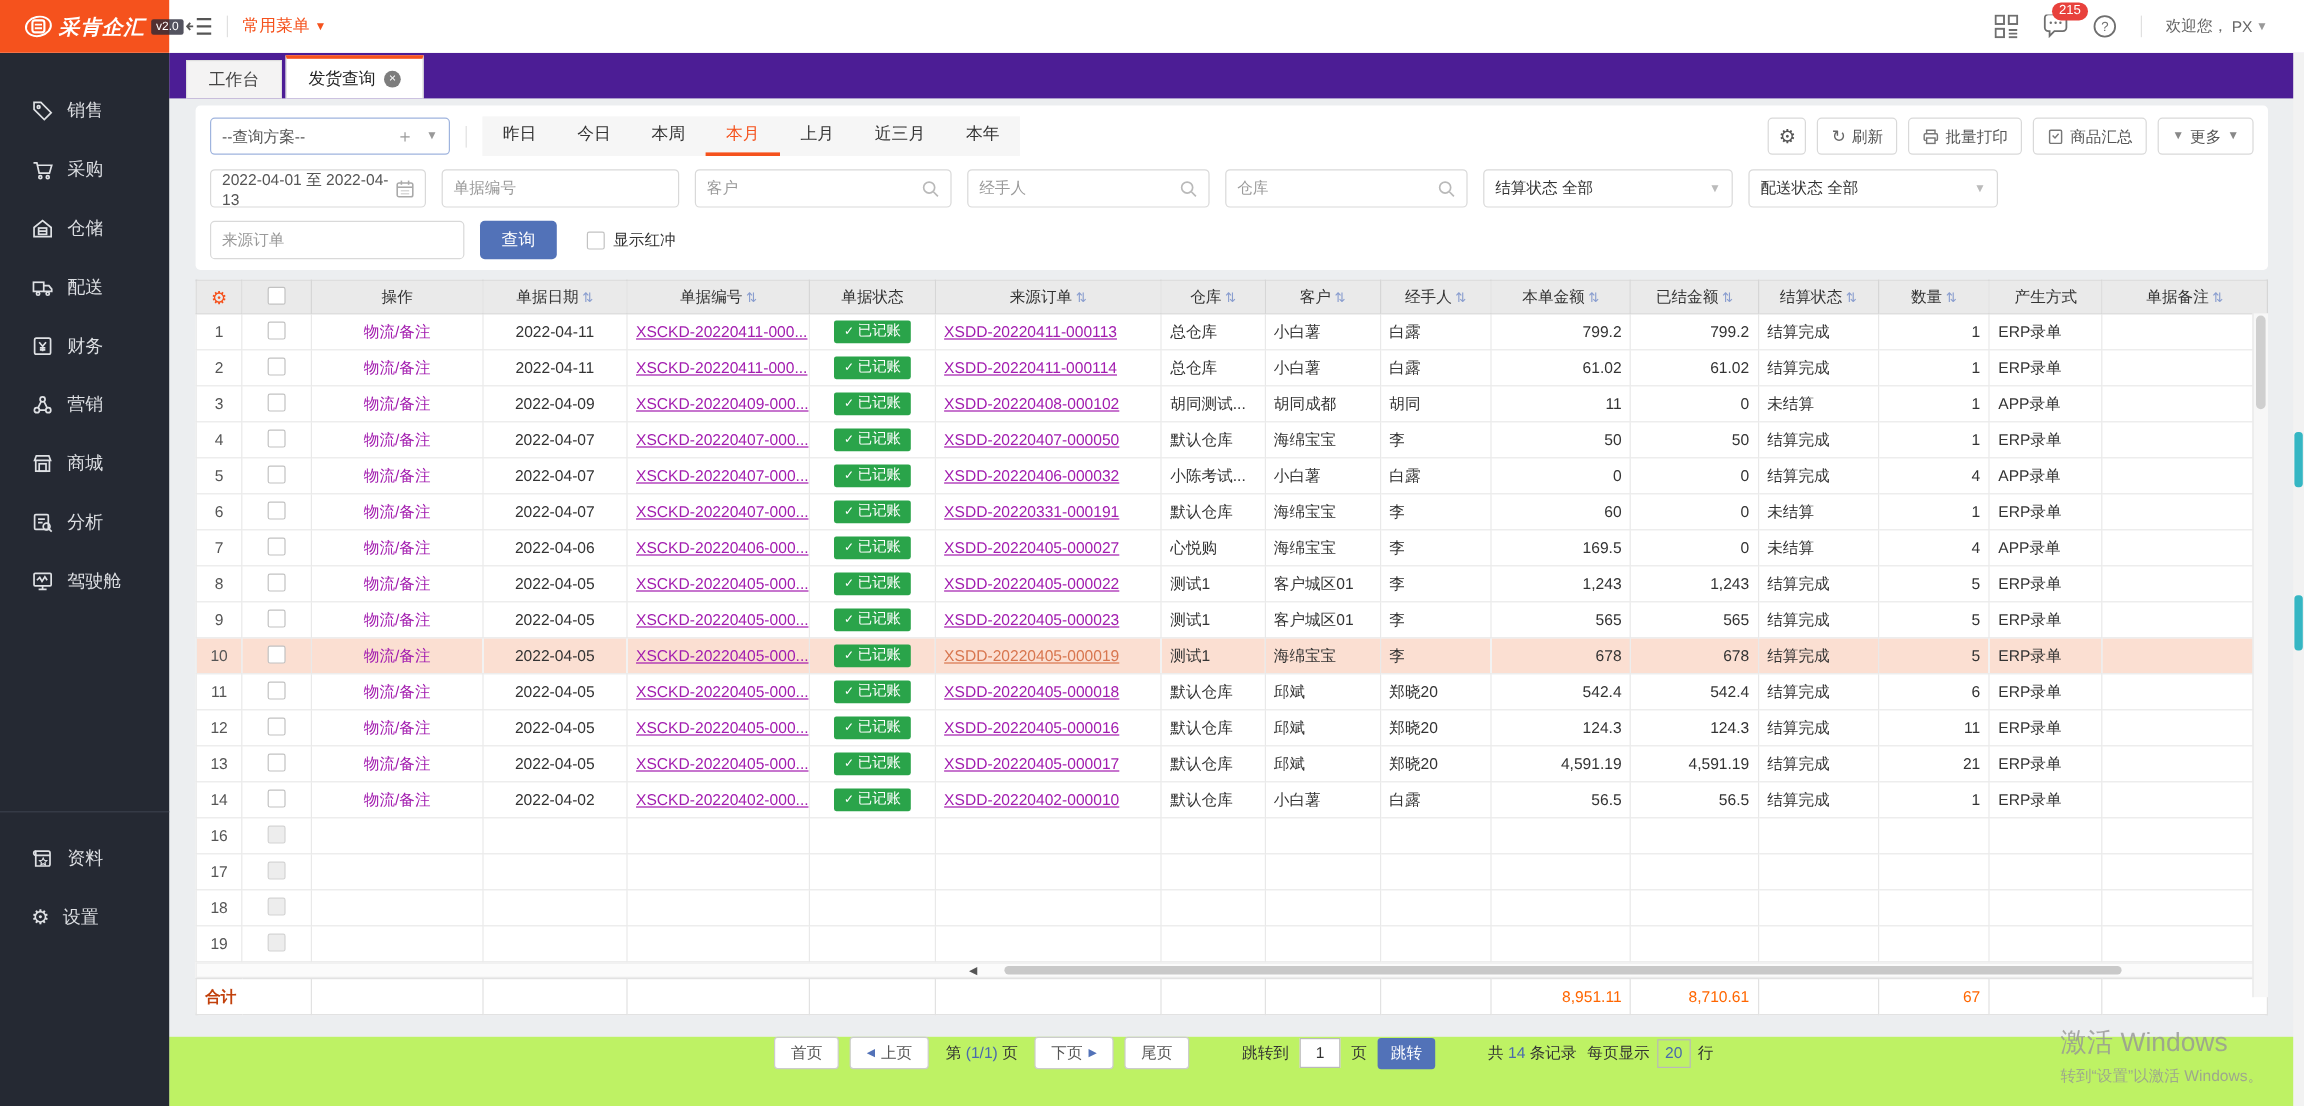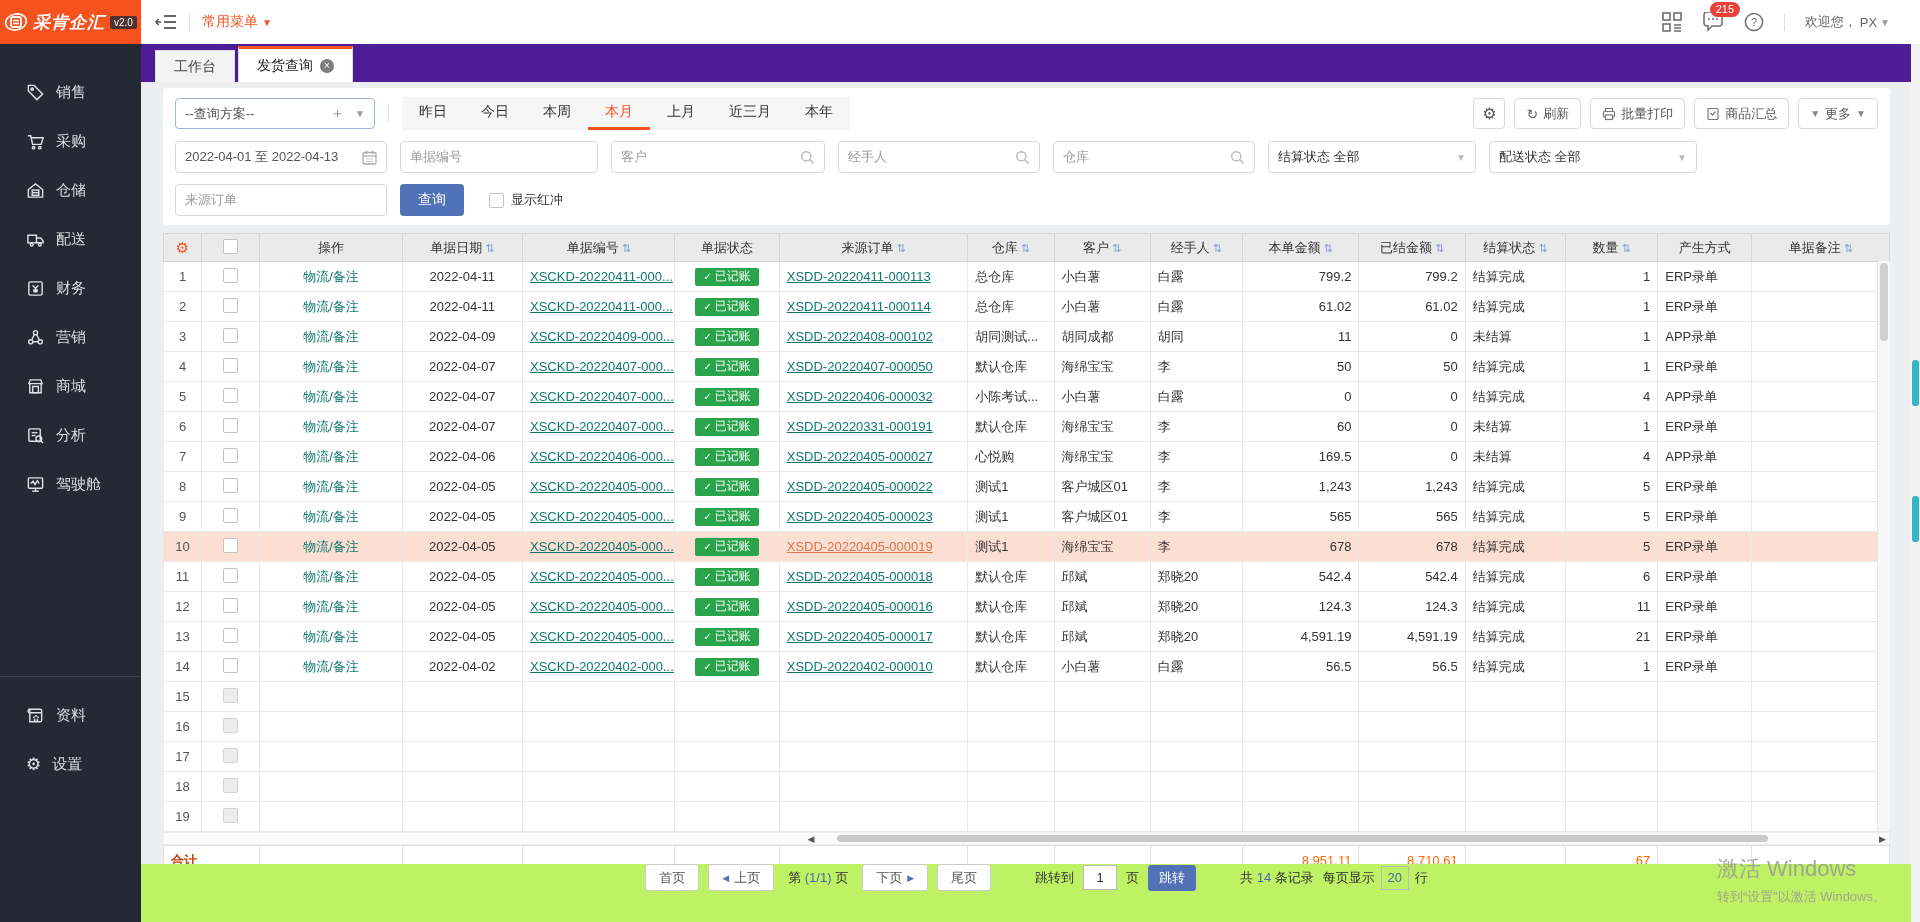--- a/index.html
+++ b/index.html
@@ -1,21 +1,21 @@
 <!DOCTYPE html>
 <html><head>
 <meta charset="utf-8">
 <style>
   * { box-sizing: border-box; margin: 0; padding: 0; }
   html,body { width:1920px; height:922px; overflow:hidden; }
   body { font-family:"Liberation Sans","DejaVu Sans",sans-serif; background:#edeef0; position:relative; font-size:13px; color:#333; }
 
   
   .topbar { position:absolute; top:0; left:0; right:0; height:44px; background:#fff; display:flex; align-items:center; z-index:5; }
-  .logo { width:141px; height:44px; background:#f5521d; display:flex; align-items:center; gap:5px; padding:0 4px; color:#fff; flex:none; }
+  .logo { width:141px; height:44px; background:#f5521d; display:flex; align-items:center; gap:5px; padding:0 20px; color:#fff; flex:none; }
   .logo-name { font-size:17px; font-weight:bold; font-style:italic; letter-spacing:1px; white-space:nowrap; }
   .logo-ver { background:rgba(40,40,55,.8); font-size:10px; padding:1px 4px; border-radius:2px; font-style:normal; }
   .topbar-left { display:flex; align-items:center; gap:12px; padding-left:14px; }
   .icon-btn { display:inline-flex; align-items:flex-start; justify-content:center; cursor:pointer; }
   .v-div { width:1px; height:18px; background:#e0e0e0; }
   .menu-label { color:#f5521d; font-size:14px; display:flex; align-items:center; gap:4px; cursor:pointer; }
   .caret { font-size:10px; }
   .topbar-right { margin-left:auto; display:flex; align-items:center; gap:20px; padding-right:30px; }
   .msg-wrap { position:relative; }
   .badge-pill { position:absolute; top:-10px; left:8px; background:#e8413c; color:#fff; border-radius:9px; font-size:11px; padding:1px 6px; line-height:13px; }
@@ -60,21 +60,21 @@
   
   .table-card { margin:0 30px 0 22px; background:#fff; border-radius:3px; position:relative; }
   table { width:100%; border-collapse:collapse; table-layout:fixed; font-size:13px; }
   th { background:#eaeaea; height:28px; font-weight:normal; color:#333; border:1px solid #d6d6d6; text-align:center; white-space:nowrap; overflow:hidden; }
   td { height:30px; border:1px solid #e9e9e9; padding:0 7px; white-space:nowrap; overflow:hidden; }
   tr.hl td { background:#fbdfd2; }
   .sort { color:#8a9ecf; font-size:11px; margin-left:3px; }
   .gear-th { color:#f5521d; font-size:15px; }
   .c { text-align:center; } .r { text-align:right; } .l { text-align:left; }
   .num { color:#555; }
-  .lnk { color:#0f766e; cursor:pointer; }
+  .lnk { color:#a21caf; cursor:pointer; }
   .lnk.u { text-decoration:underline; }
   .lnk.hot { color:#d8764f; }
   .badge { display:inline-block; background:#2aa44a; color:#fff; font-size:12px; padding:2px 8px 3px; border-radius:2px; line-height:13px; }
   .badge i { font-style:normal; margin-right:3px; font-size:10px; }
   tr.total td { border-color:#e2e2e2; font-size:13px; }
   tr.total .sum { color:#ff6600; }
   tr.total .lab { font-weight:bold; color:#c2410c; }
 
   .hscroll { height:13px; background:#fbfbfb; border:1px solid #ececec; position:relative; }
   .hthumb { position:absolute; left:39%; width:54%; top:2px; bottom:2px; background:#c9c9c9; border-radius:6px; cursor:pointer; }
@@ -344,21 +344,21 @@
               <span class="icon-btn">
                 <span style="font-size:10px;color:#888">▼</span>
               </span>
               <span>更多</span>
               <span class="caret" style="color:#888">▼</span>
             </span>
           </span>
       </div>
     </div>
     <div class="frow">
-      <div class="fin" style="width:212px">
+      <div class="fin" style="width:180px">
         <span class="date-text">2022-04-01 至 2022-04-13</span>
         <svg width="15" height="15" viewBox="0 0 15 15">
             <rect x="1" y="2.5" width="13" height="11.5" rx="1.5" fill="none" stroke="#a9a9a9" stroke-width="1.3"></rect>
             <line x1="4.5" y1="0.5" x2="4.5" y2="4" stroke="#a9a9a9" stroke-width="1.3"></line>
             <line x1="10.5" y1="0.5" x2="10.5" y2="4" stroke="#a9a9a9" stroke-width="1.3"></line>
             <line x1="1" y1="6" x2="14" y2="6" stroke="#a9a9a9" stroke-width="1.3"></line>
             <line x1="4" y1="9" x2="11" y2="9" stroke="#cfcfcf" stroke-width="1"></line>
             <line x1="4" y1="11.5" x2="11" y2="11.5" stroke="#cfcfcf" stroke-width="1"></line>
           </svg>
       </div>
@@ -702,38 +702,20 @@
             <td class="l">小白薯</td>
             <td class="l">白露</td>
             <td class="r">56.5</td>
             <td class="r">56.5</td>
             <td class="l">结算完成</td>
             <td class="r">1</td>
             <td class="l">ERP录单</td>
             <td class="l"></td>
           </tr>
           <tr>
-            <td class="c num">15</td>
-            <td class="c"><span class="cb dis"></span></td>
-            <td></td>
-            <td></td>
-            <td></td>
-            <td></td>
-            <td></td>
-            <td></td>
-            <td></td>
-            <td></td>
-            <td></td>
-            <td></td>
-            <td></td>
-            <td></td>
-            <td></td>
-            <td></td>
-          </tr>
-          <tr>
             <td class="c num">16</td>
             <td class="c"><span class="cb dis"></span></td>
             <td></td>
             <td></td>
             <td></td>
             <td></td>
             <td></td>
             <td></td>
             <td></td>
             <td></td>

